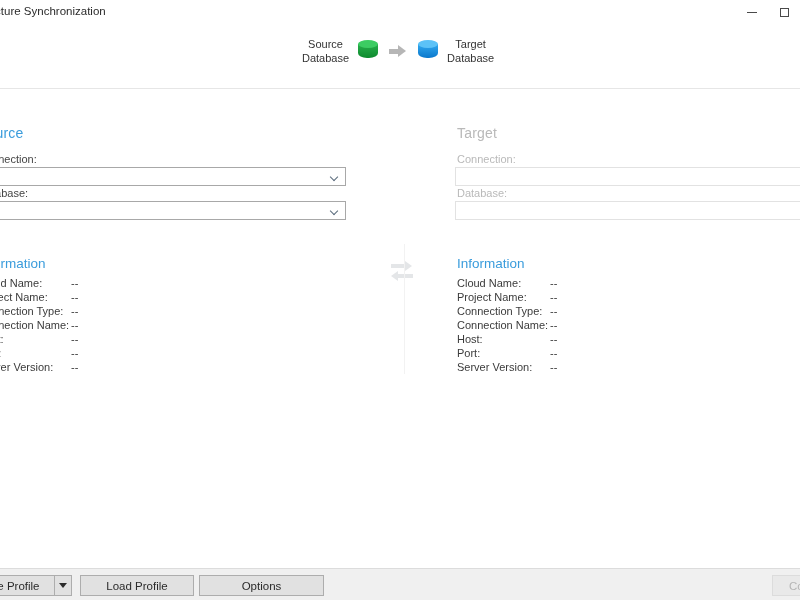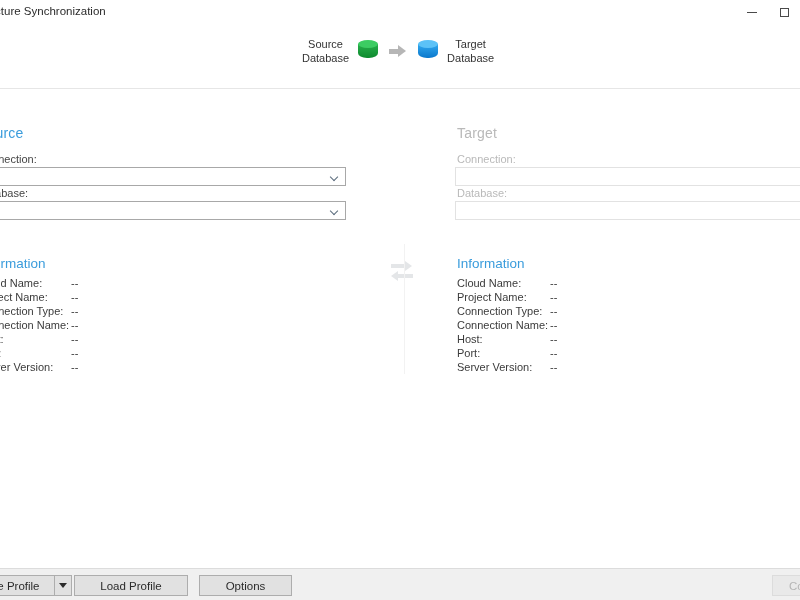--- a/index.html
+++ b/index.html
@@ -322,22 +322,22 @@
     justify-content: center;
   }
   .splitbtn .drop i {
     display: block;
     width: 0; height: 0;
     border-left: 4px solid transparent;
     border-right: 4px solid transparent;
     border-top: 5px solid #2b2b2b;
   }
 
-  #btn-load   { left: 74px;  top: 6px; width: 114px; }
-  #btn-options{ left: 199px; top: 6px; width: 93px; }
+  #btn-load   { left: 80px;  top: 6px; width: 114px; }
+  #btn-options{ left: 199px; top: 6px; width: 125px; }
   #btn-continue { left: 772px; top: 6px; width: 80px; }
 </style>
 </head>
 <body>
 
 <div id="app">
 
   <div class="titlebar">
     <div class="titlebar-text">Structure Synchronization</div>
     <div class="wincontrols">

